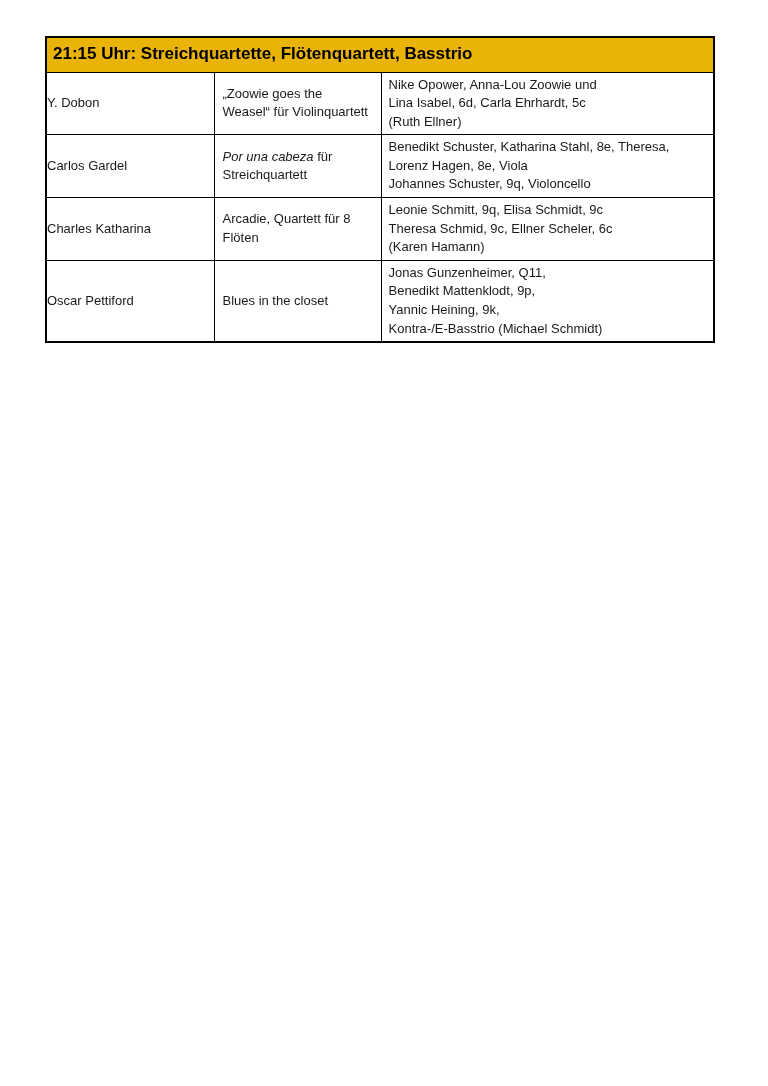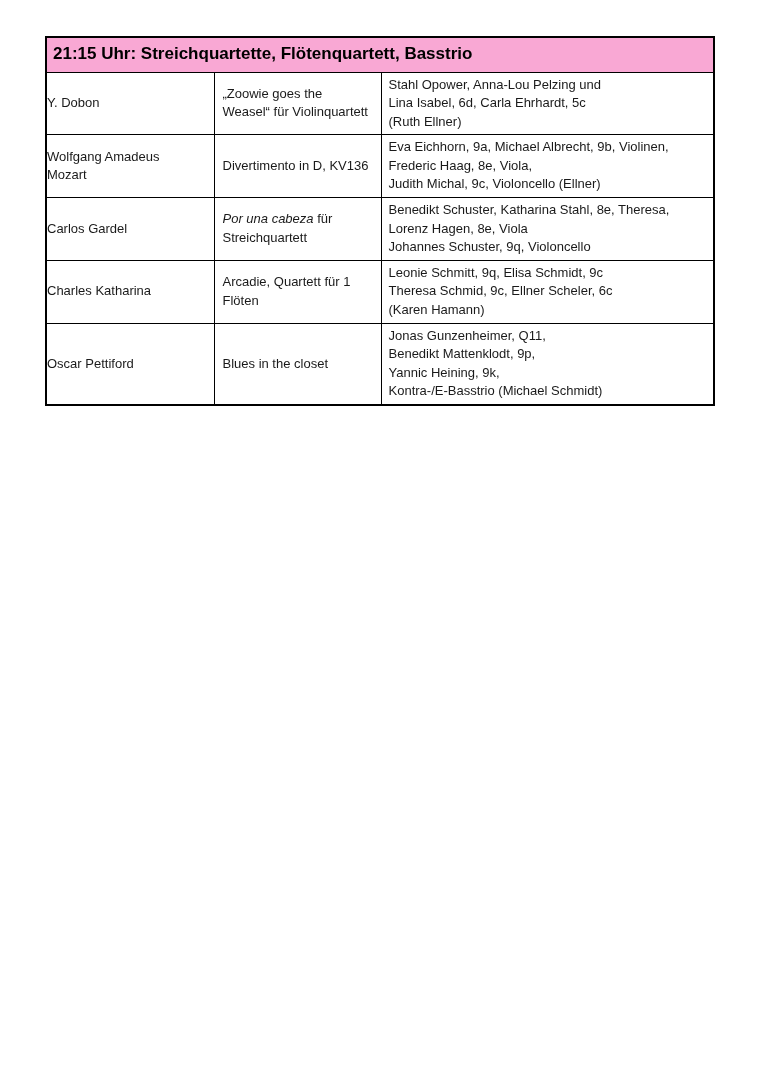--- a/index.html
+++ b/index.html
@@ -25,21 +25,21 @@
   }
   table.program th,
   table.program td {
     border: 1px solid #000000;
     vertical-align: middle;
     text-align: left;
     overflow: hidden;
   }
   tr.header-row { height: 35px; }
   th.table-title {
-    background: #f9a8d4;
+    background: #eab308;
     font-size: 17px;
     font-weight: bold;
     text-align: center;
     color: #000000;
     padding: 2px 6px;
   }
   td.composer-cell { padding: 4px 12px 4px 0; }
   td.piece-cell    { padding: 4px 10px 4px 8px; }
   td.performers-cell { padding: 3px 6px 3px 7px; }
   .italic { font-style: italic; }
@@ -62,45 +62,36 @@
     <thead>
       <tr class="header-row">
         <th colspan="3" class="table-title">21:15 Uhr: Streichquartette, Flötenquartett, Basstrio</th>
       </tr>
     </thead>
     <tbody>
       <tr class="row-0">
         <td class="composer-cell">Y. Dobon</td>
         <td class="piece-cell">„Zoowie goes the Weasel“ für Violinquartett</td>
         <td class="performers-cell">
-          <div>Stahl Opower, Anna-Lou Pelzing und</div>
+          <div>Nike Opower, Anna-Lou Zoowie und</div>
           <div>Lina Isabel, 6d, Carla Ehrhardt, 5c</div>
           <div>(Ruth Ellner)</div>
-        </td>
-      </tr>
-      <tr class="row-1">
-        <td class="composer-cell">Wolfgang Amadeus Mozart</td>
-        <td class="piece-cell">Divertimento in D, KV136</td>
-        <td class="performers-cell">
-          <div>Eva Eichhorn, 9a, Michael Albrecht, 9b, Violinen,</div>
-          <div>Frederic Haag, 8e, Viola,</div>
-          <div>Judith Michal, 9c, Violoncello (Ellner)</div>
         </td>
       </tr>
       <tr class="row-2">
         <td class="composer-cell">Carlos Gardel</td>
         <td class="piece-cell"><span class="italic">Por una cabeza</span><span> für Streichquartett</span></td>
         <td class="performers-cell">
           <div>Benedikt Schuster, Katharina Stahl, 8e, Theresa, Lorenz Hagen, 8e, Viola</div>
           <div>Johannes Schuster, 9q, Violoncello</div>
         </td>
       </tr>
       <tr class="row-3">
         <td class="composer-cell">Charles Katharina</td>
-        <td class="piece-cell">Arcadie, Quartett für 1 Flöten</td>
+        <td class="piece-cell">Arcadie, Quartett für 8 Flöten</td>
         <td class="performers-cell">
           <div>Leonie Schmitt, 9q, Elisa Schmidt, 9c</div>
           <div>Theresa Schmid, 9c, Ellner Scheler, 6c</div>
           <div>(Karen Hamann)</div>
         </td>
       </tr>
       <tr class="row-4">
         <td class="composer-cell">Oscar Pettiford</td>
         <td class="piece-cell">Blues in the closet</td>
         <td class="performers-cell">

